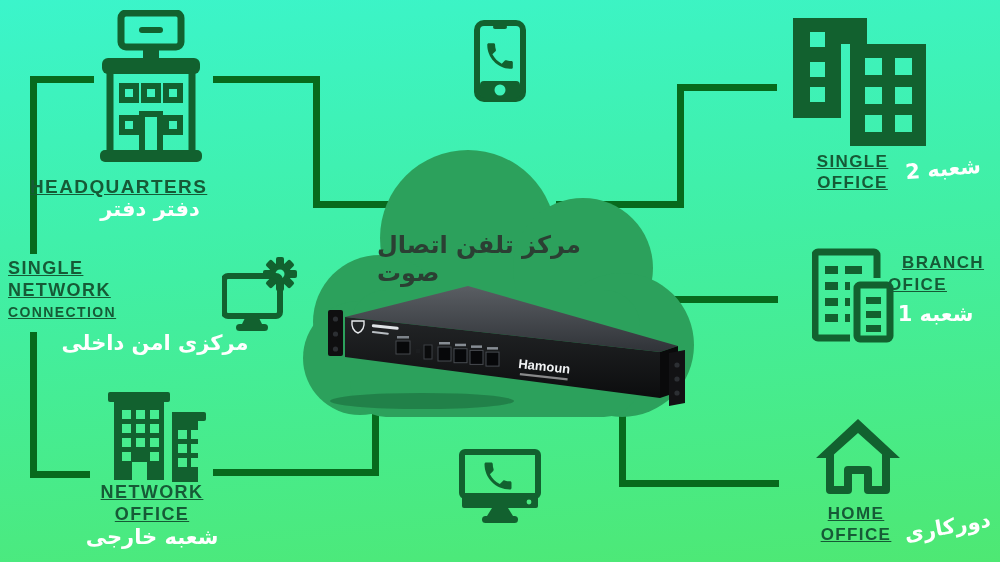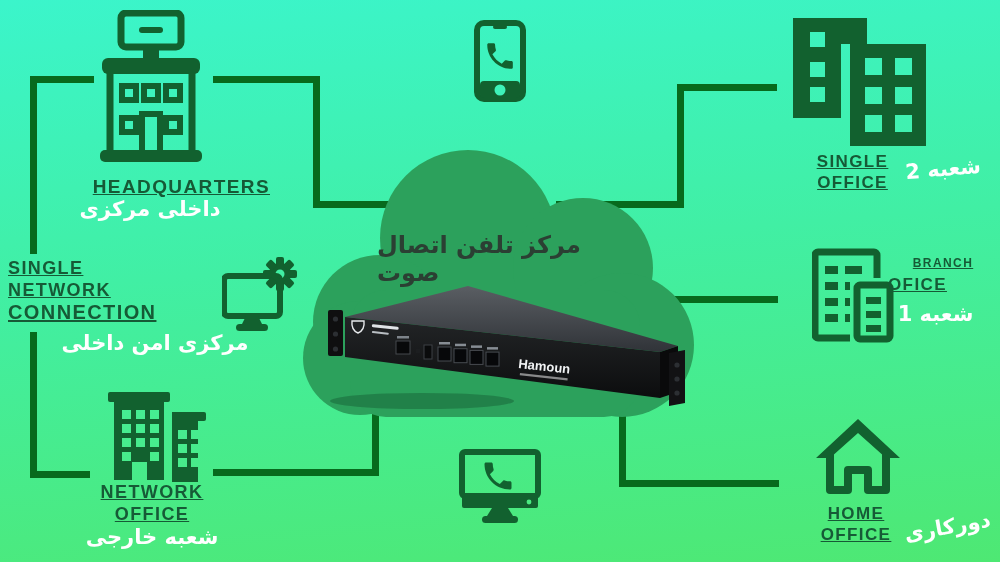--- a/index.html
+++ b/index.html
@@ -268,37 +268,37 @@
     </g>
     <polygon points="34,60 50,60 55,68 29,68" fill="var(--ink)"></polygon>
     <rect x="24" y="68" width="36" height="7" rx="3.5" fill="var(--ink)"></rect>
   </svg>
 
   <svg class="ic" style="left:810px;top:406px" width="96" height="94" viewBox="0 0 96 94">
     <polygon points="6,52 48,13 90,52 76,52 48,27 20,52" fill="var(--ink)"></polygon>
     <path d="M20 48 V84 H38 V64 H58 V84 H76 V48" fill="none" stroke="var(--ink)" stroke-width="8" stroke-linejoin="round" stroke-linecap="round"></path>
   </svg>
 
-  <div class="en" style="left:30px;top:176px;width:240px;text-align:right;font-size:19px">HEADQUARTERS</div>
-  <div class="fa" style="left:30px;top:197px;width:240px;font-size:21px">داخلی مرکزی</div>
+  <div class="en" style="left:30px;top:176px;width:240px;text-align:left;font-size:19px">HEADQUARTERS</div>
+  <div class="fa" style="left:30px;top:197px;width:240px;font-size:21px">دفتر دفتر</div>
 
   <div class="en" style="left:8px;top:257px;font-size:18px">SINGLE</div>
   <div class="en" style="left:8px;top:279px;font-size:18px">NETWORK</div>
-  <div class="en" style="left:8px;top:301px;font-size:20px">CONNECTION</div>
+  <div class="en" style="left:8px;top:301px;font-size:14px">CONNECTION</div>
   <div class="fa" style="left:55px;top:331px;width:200px;font-size:21px">مرکزی امن داخلی</div>
 
   <div class="en" style="left:62px;top:481px;width:180px;text-align:center;font-size:18px">NETWORK</div>
   <div class="en" style="left:62px;top:503px;width:180px;text-align:center;font-size:18px">OFFICE</div>
   <div class="fa" style="left:62px;top:525px;width:180px;font-size:21px">شعبه خارجی</div>
 
   <div class="en" style="left:795px;top:151px;width:115px;text-align:center;font-size:17px">SINGLE</div>
   <div class="en" style="left:795px;top:172px;width:115px;text-align:center;font-size:17px">OFFICE</div>
   <div class="fa" style="left:898px;top:157px;width:90px;font-size:21px;transform:rotate(-5deg)">شعبه 2</div>
 
-  <div class="en" style="left:888px;top:252px;width:110px;text-align:center;font-size:12px">BRANCH</div>
+  <div class="en" style="left:888px;top:252px;width:110px;text-align:center;font-size:17px">BRANCH</div>
   <div class="en" style="left:888px;top:274px;width:110px;text-align:left;font-size:17px">OFICE</div>
   <div class="fa" style="left:888px;top:302px;width:95px;font-size:21px">شعبه 1</div>
 
   <div class="en" style="left:806px;top:503px;width:100px;text-align:center;font-size:17px">HOME</div>
   <div class="en" style="left:806px;top:524px;width:100px;text-align:center;font-size:17px">OFFICE</div>
   <div class="fa" style="left:900px;top:515px;width:95px;font-size:21px;transform:rotate(-10deg)">دورکاری</div>
 
 </div>
 
 </body></html>

